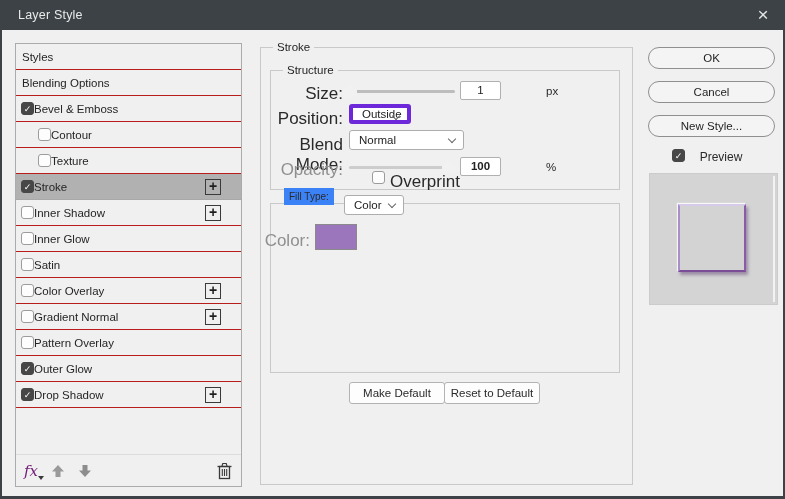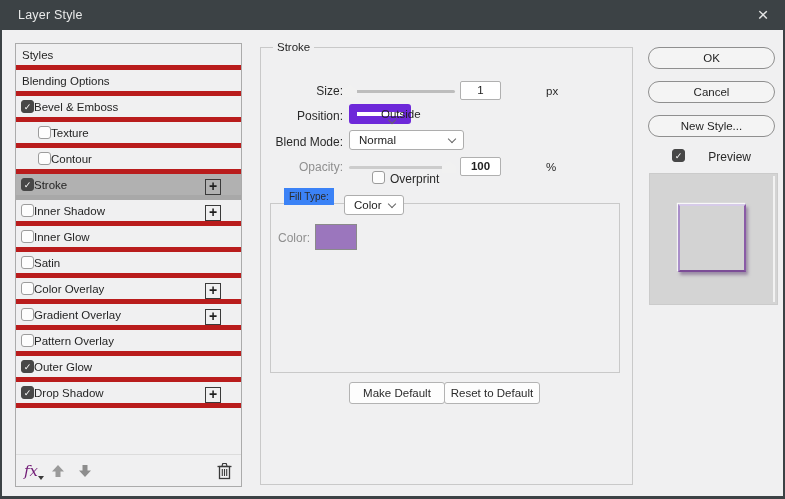--- a/index.html
+++ b/index.html
@@ -19,21 +19,21 @@
     position:absolute; top:4px; right:8px; width:24px; height:24px; color:#e4e5e5;
     font-size:19px; line-height:22px; text-align:center; cursor:default; font-weight:300;
   }
   
   .sidebar {
     position:absolute; left:13px; top:43px; width:227px; height:444px;
     background:#f0f0f1; border:1px solid #ababab;
   }
   .side-row {
     position:relative; height:26px; display:flex; align-items:center;
-    border-bottom:5px solid #b91c1c; padding-left:5px;
+    border-bottom:1px solid #b91c1c; padding-left:5px;
   }
   .side-row.selected { background:#b1b1b1; border-bottom-color:#a8a8a8; }
   .side-row.indent { padding-left:22px; }
   .side-row .lbl { font-size:11.5px; color:#252525; margin-left:0; }
   .side-row.noCb .lbl { margin-left:1px; }
   .cb {
     width:13px; height:13px; border-radius:3px; background:#fdfdfd;
     border:1px solid #9c9c9c; display:inline-flex; align-items:center; justify-content:center;
     flex:none; font-size:9px; color:#fff;
   }
@@ -52,38 +52,38 @@
     border-left:3px solid transparent; border-right:3px solid transparent; border-top:4px solid #3a3a3a; }
   .arrow-btn { margin-left:13px; width:14px; height:14px; }
   .trash-btn { position:absolute; right:9px; top:7px; width:15px; height:18px; }
   
   .groupbox { position:absolute; border:1px solid #c9c9c9; }
   .groupbox .legend {
     position:absolute; top:-7px; left:12px; background:#f0f0f1; padding:0 4px;
     font-size:11.5px; color:#252525;
   }
   
-  .flabel { position:absolute; font-size:12px; color:#2a2a2a; text-align:right; }
+  .flabel { position:absolute; font-size:17px; color:#2a2a2a; text-align:right; }
   .flabel.dim { color:#8f8f8f; }
   .slider-track { position:absolute; height:3px; background:#bdbdbd; border-radius:2px; }
   .slider-track.dim { background:#cccccc; }
   .slider-thumb {
     position:absolute; width:14px; height:13px; background:#f1f1f1;
     clip-path:polygon(50% 0, 100% 42%, 100% 100%, 0 100%, 0 42%);
     filter:drop-shadow(0 0 1px #8a8a8a);
   }
   .val-box {
     position:absolute; width:41px; height:19px; background:#fff; border:1px solid #b0b0b0;
     border-radius:2px; font-size:11.5px; color:#222; text-align:center; line-height:17px;
   }
   .dropdown {
     position:absolute; height:20px; background:#fff; border:1px solid #adadad; border-radius:3px;
     display:flex; align-items:center; padding-left:9px; font-size:11.5px; color:#222;
   }
-  .dropdown.focused { border:8px solid #6d28d9; padding-left:24px; }
+  .dropdown.focused { border:4px solid #6d28d9; padding-left:9px; }
   .chev { position:absolute; right:8px; top:5px; width:6px; height:6px;
     border-right:1.4px solid #666; border-bottom:1.4px solid #666; transform:rotate(45deg); }
   .unit { position:absolute; font-size:11.5px; color:#2a2a2a;padding-left:38px; }
   
   .flat-btn {
     position:absolute; height:22px; background:#fdfdfd; border:1px solid #b3b3b3; border-radius:3px;
     font-size:11.5px; color:#2a2a2a; text-align:center; line-height:20px;
   }
   .pill-btn {
     position:absolute; left:646px; width:127px; height:22px; background:#f4f4f4;
@@ -119,26 +119,26 @@
         </div>
         <div class="side-row noCb">
           <span class="lbl">Blending Options</span>
         </div>
         <div class="side-row">
           <span class="cb checked">✓</span>
           <span class="lbl">Bevel &amp; Emboss</span>
         </div>
         <div class="side-row indent">
           <span class="cb"></span>
+          <span class="lbl">Contour</span>
+        </div>
+        <div class="side-row indent">
+          <span class="cb"></span>
           <span class="lbl">Texture</span>
         </div>
-        <div class="side-row indent">
-          <span class="cb"></span>
-          <span class="lbl">Contour</span>
-        </div>
         <div class="side-row selected">
           <span class="cb checked">✓</span>
           <span class="lbl">Stroke</span>
           <span class="plus-btn">+</span>
         </div>
         <div class="side-row">
           <span class="cb"></span>
           <span class="lbl">Inner Shadow</span>
           <span class="plus-btn">+</span>
         </div>
@@ -150,21 +150,21 @@
           <span class="cb"></span>
           <span class="lbl">Satin</span>
         </div>
         <div class="side-row">
           <span class="cb"></span>
           <span class="lbl">Color Overlay</span>
           <span class="plus-btn">+</span>
         </div>
         <div class="side-row">
           <span class="cb"></span>
-          <span class="lbl">Gradient Overlay</span>
+          <span class="lbl">Gradient Normal</span>
           <span class="plus-btn">+</span>
         </div>
         <div class="side-row">
           <span class="cb"></span>
           <span class="lbl">Pattern Overlay</span>
         </div>
         <div class="side-row">
           <span class="cb checked">✓</span>
           <span class="lbl">Outer Glow</span>
         </div>
@@ -190,20 +190,23 @@
         <line x1="7.5" y1="7" x2="7.5" y2="14" stroke="#3a3a3a" stroke-width="1.1"></line>
         <line x1="9.7" y1="7" x2="9.7" y2="14" stroke="#3a3a3a" stroke-width="1.1"></line>
       </svg>
     </div>
   </div>
 
   <div class="groupbox" style="left:258px; top:47px; width:373px; height:438px;">
     <span class="legend">Stroke</span>
   </div>
 
+  <div class="groupbox" style="left:268px; top:70px; width:350px; height:120px;">
+    <span class="legend">Structure</span>
+  </div>
 
   <div class="flabel" style="left:258px; top:84px; width:83px;">Size:</div>
   <div class="slider-track" style="left:347px; top:90px; width:106px;"></div>
   <div class="slider-thumb" style="left:341px; top:84px;"></div>
   <div class="val-box" style="left:458px; top:81px;">1</div>
   <div class="unit" style="left:506px; top:85px;">px</div>
 
   <div class="flabel" style="left:258px; top:109px; width:83px;">Position:</div>
   <div class="dropdown focused" style="left:347px; top:104px; width:62px;">
     <span>Outside</span>
@@ -236,20 +239,20 @@
   <div class="swatch" id="swatch" style="background: rgb(155, 118, 189);"></div>
 
   <div class="flat-btn" style="left:347px; top:382px; width:96px;">Make Default</div>
   <div class="flat-btn" style="left:442px; top:382px; width:96px;">Reset to Default</div>
 
   <div class="pill-btn" style="top:47px;">OK</div>
   <div class="pill-btn" style="top:81px;">Cancel</div>
   <div class="pill-btn" style="top:115px;">New Style...</div>
 
   <span class="cb checked" style="position:absolute; left:670px; top:149px;">✓</span>
-  <div class="flabel" style="left:689px; top:150px; width:60px; text-align:right; font-size:12px;">Preview</div>
+  <div class="flabel" style="left:689px; top:150px; width:60px; text-align:center; font-size:12px;">Preview</div>
 
   <div class="preview-panel">
     <div class="preview-square"></div>
     <div class="edge"></div>
   </div>
 
 </div>
 
 </body></html>

